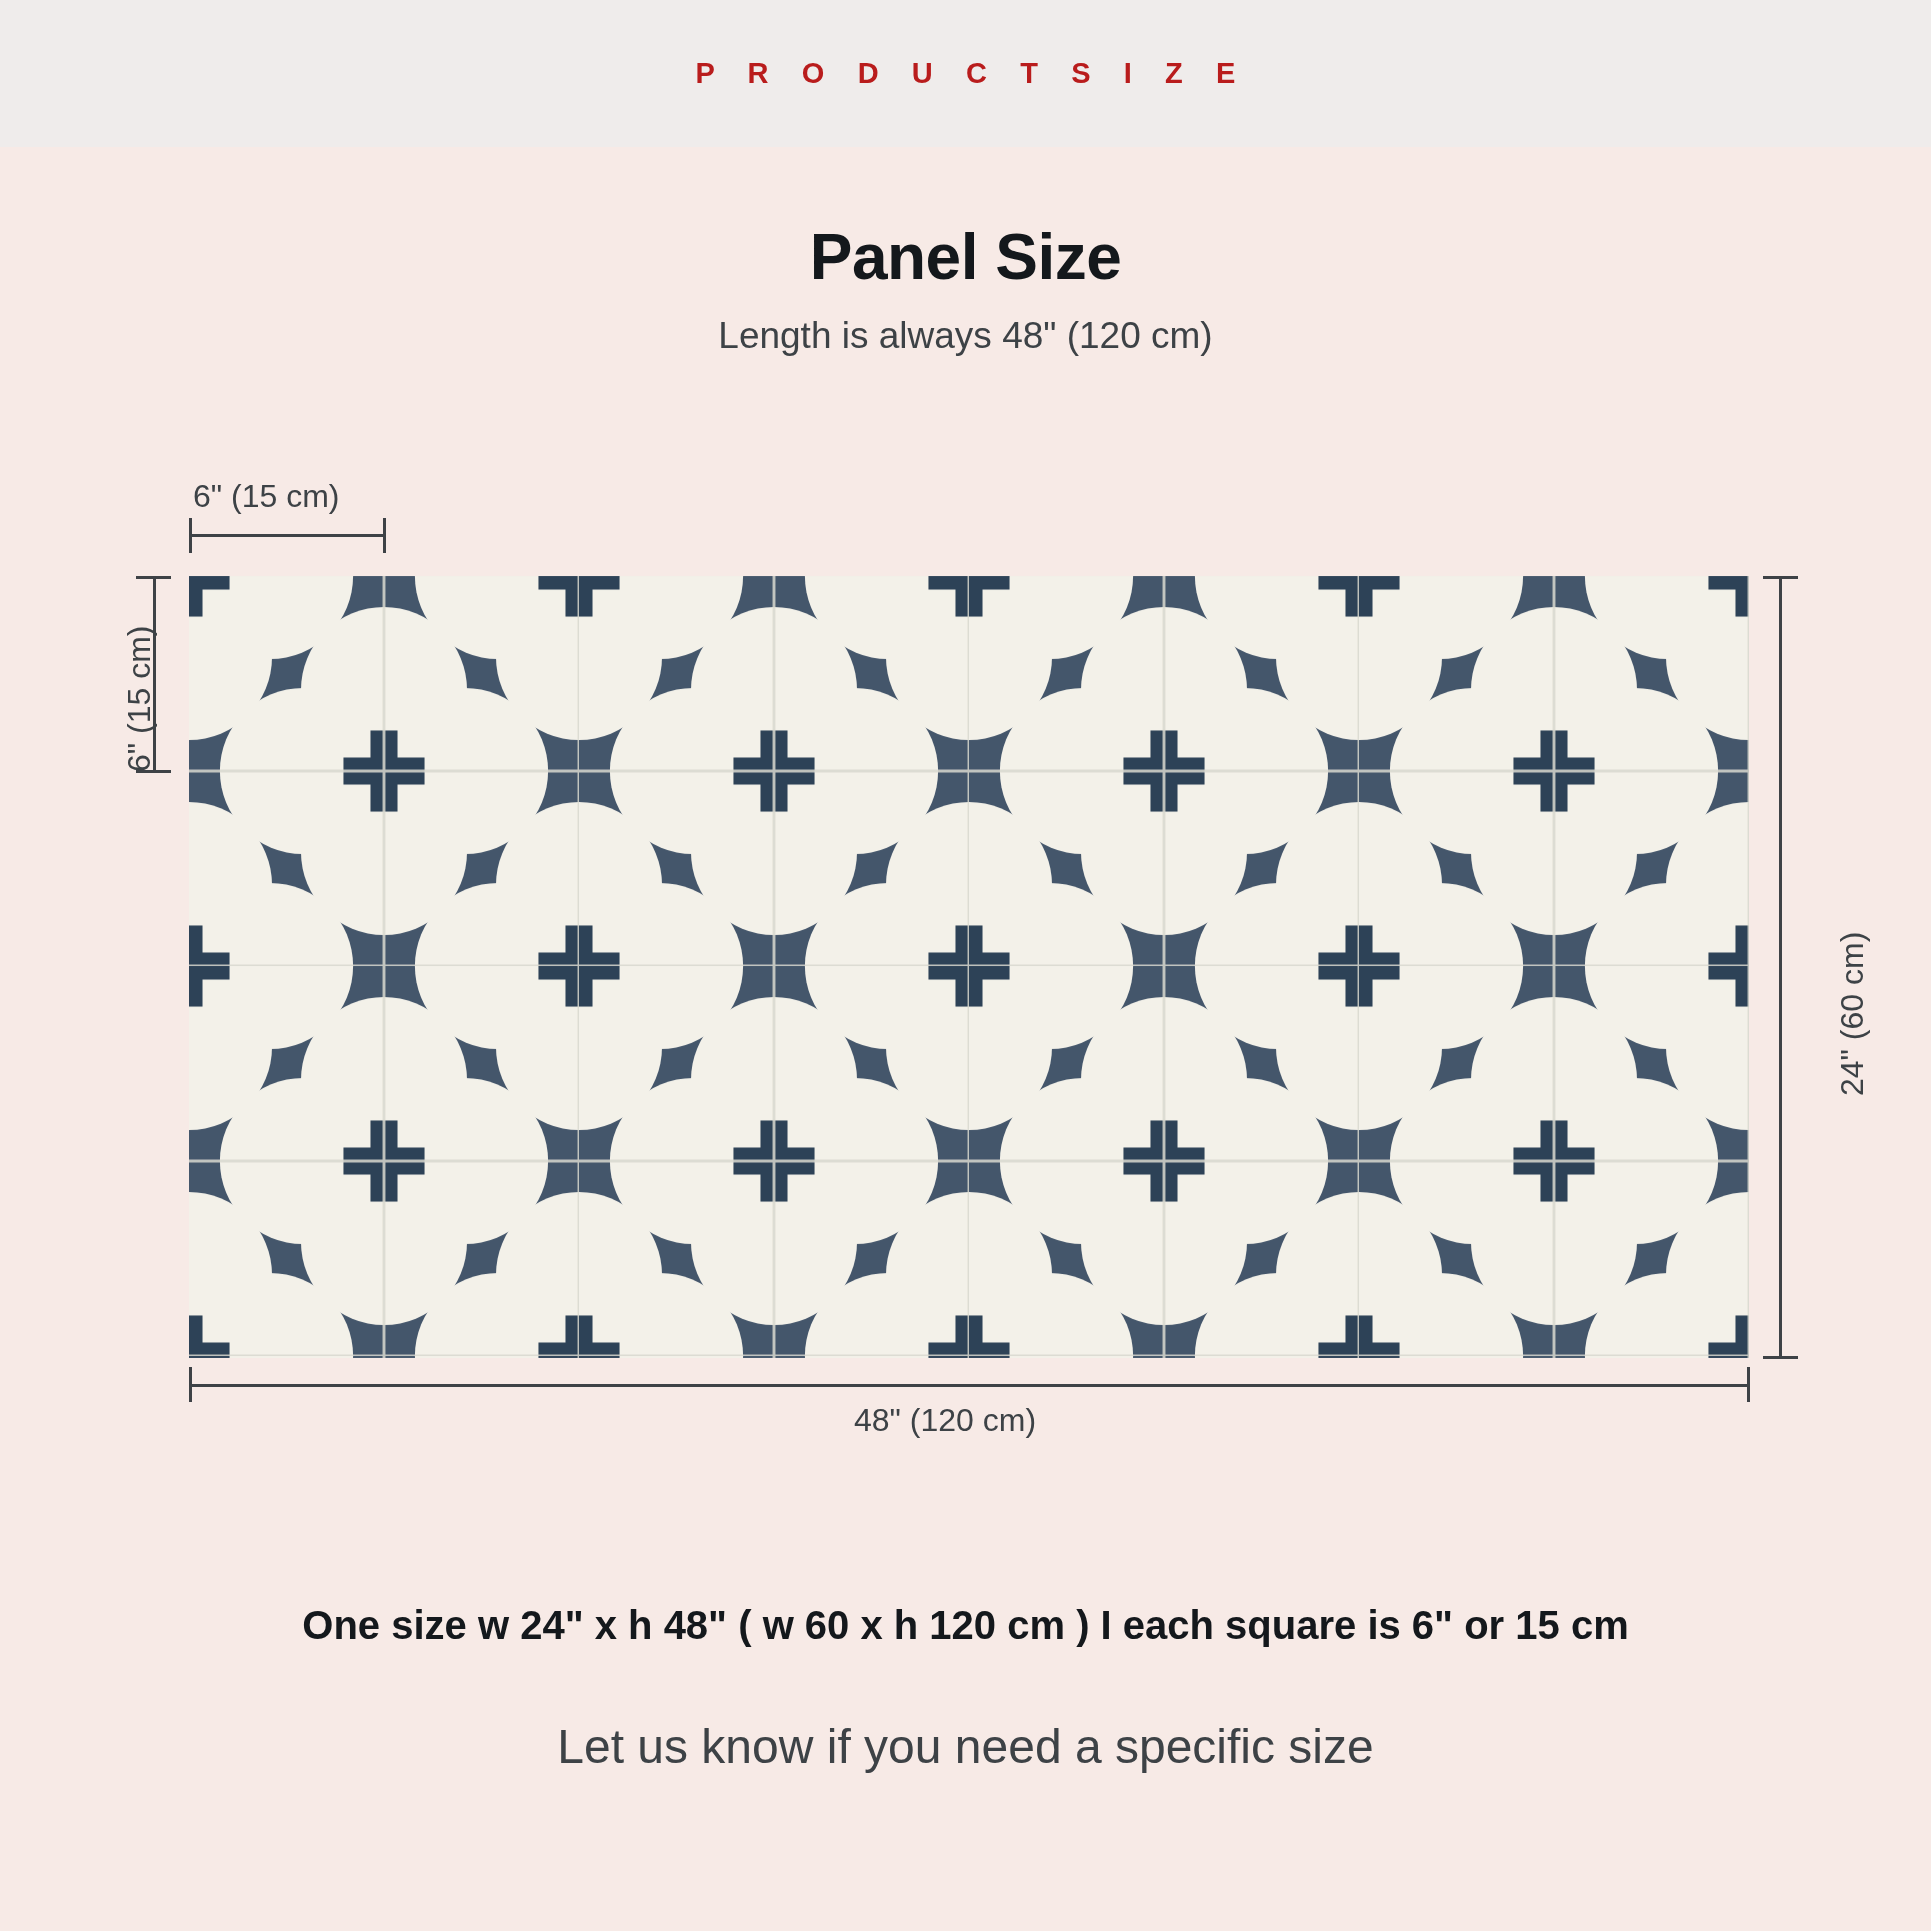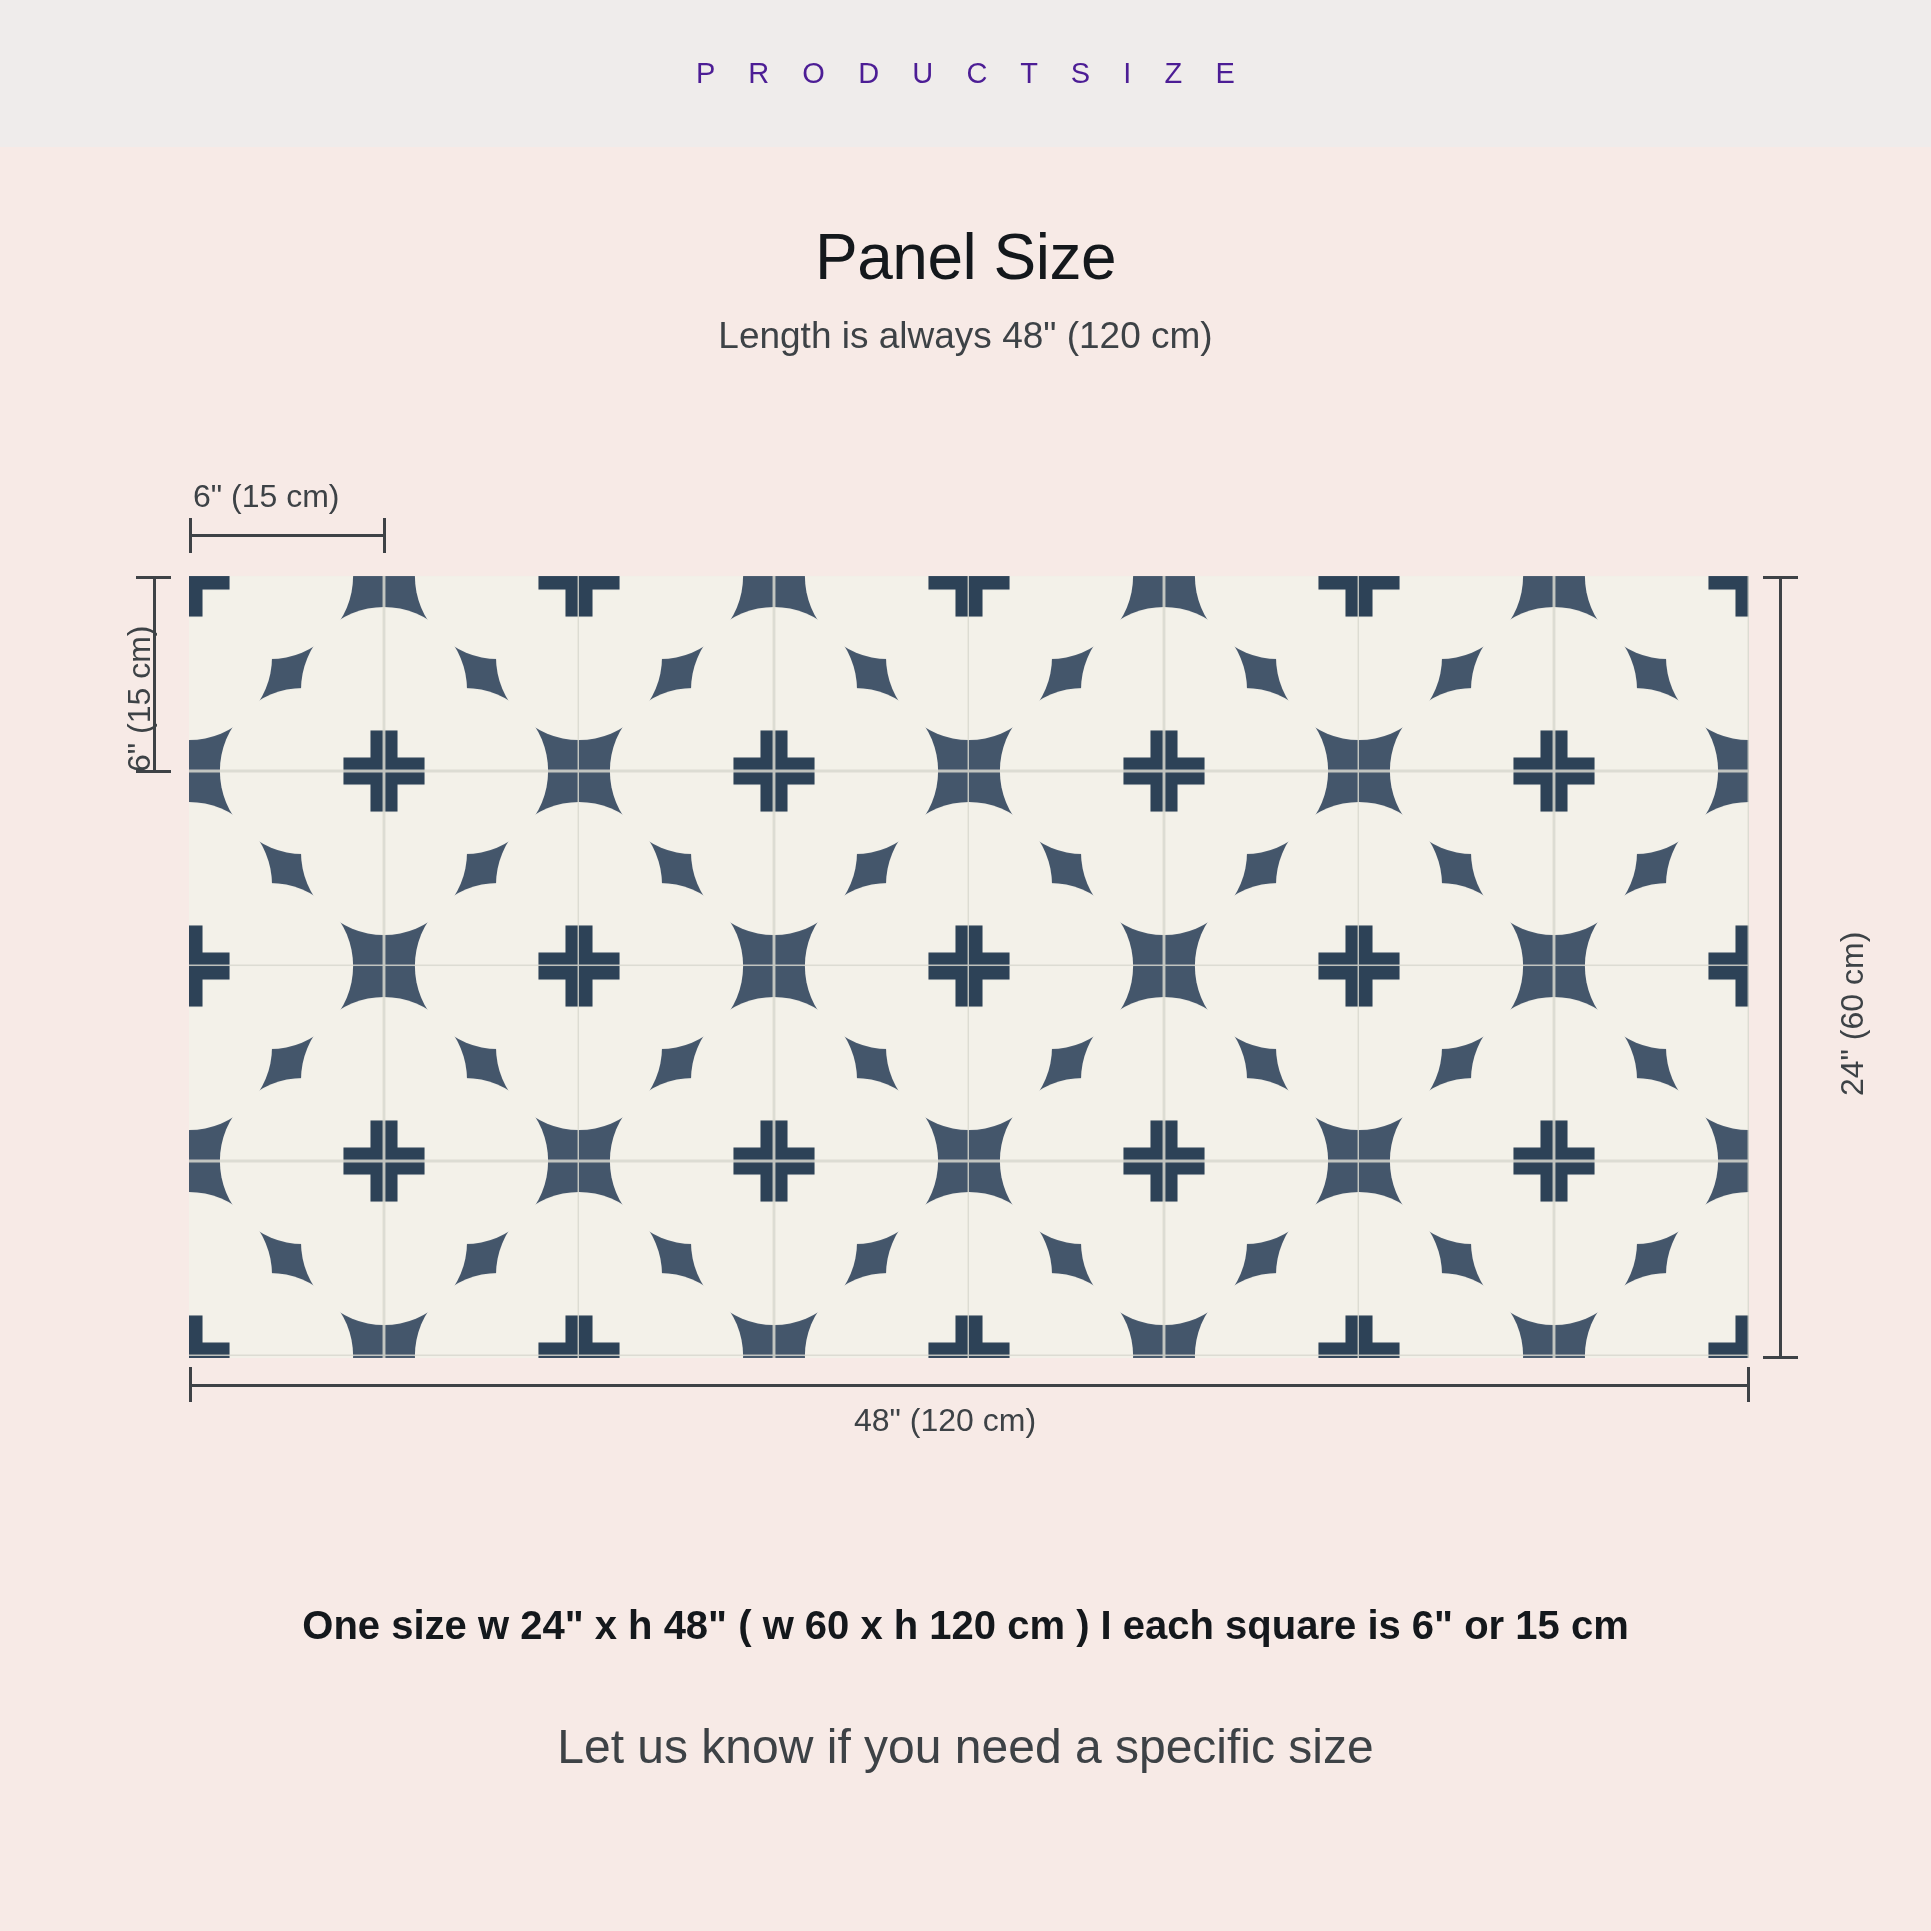--- a/index.html
+++ b/index.html
@@ -22,33 +22,33 @@
     width: 1931px;
     height: 147px;
     background: #efeceb;
     display: flex;
     align-items: center;
     justify-content: center;
   }
   #product-size-label {
     font-size: 29px;
     letter-spacing: 12.6px;
-    color: #4c1d95;
-    font-weight: 400;
+    color: #b91c1c;
+    font-weight: 700;
     text-indent: 12.6px;
   }
 
   
   #panel-title {
     position: absolute;
     top: 220px;
     left: 0; width: 1931px;
     text-align: center;
     font-size: 64px;
-    font-weight: normal;
+    font-weight: bold;
     color: #14181c;
     letter-spacing: -0.5px;
   }
   #panel-sub {
     position: absolute;
     top: 315px;
     left: 0; width: 1931px;
     text-align: center;
     font-size: 37px;
     color: #3d4246;

